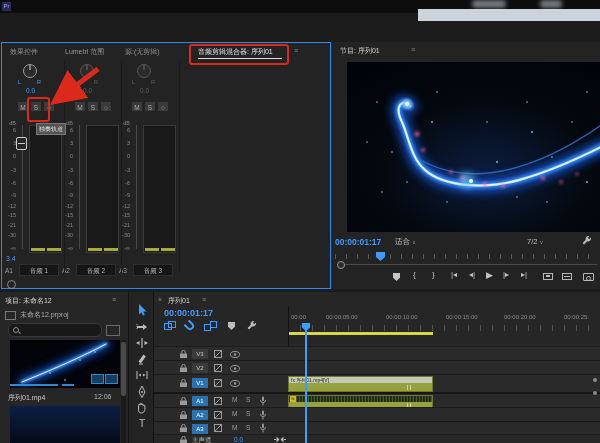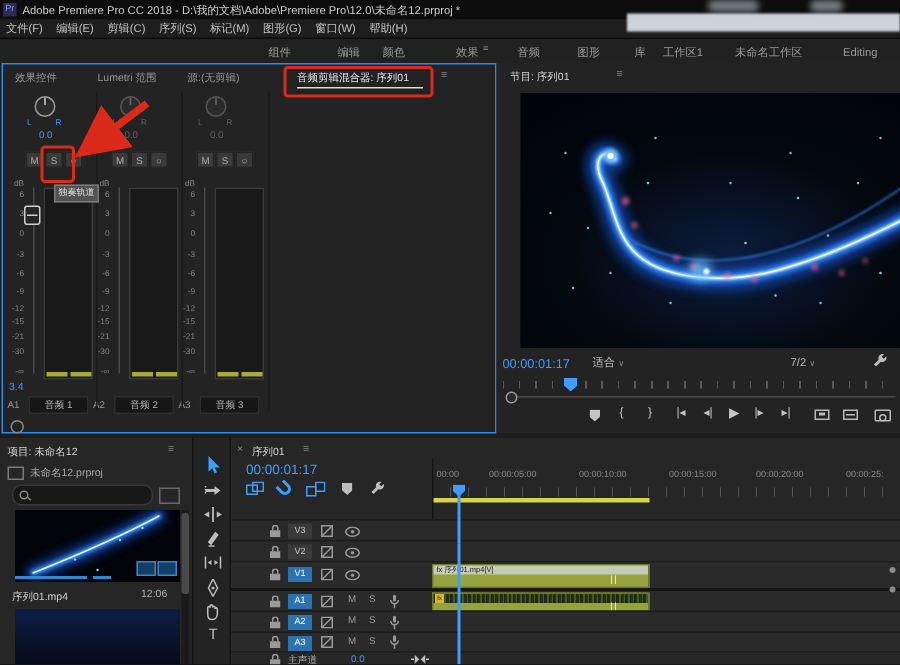--- a/index.html
+++ b/index.html
@@ -36,21 +36,21 @@
 .ftrack{position:absolute;left:20px;top:66px;width:1px;height:124px;background:#4a4a4a}
 .handle{position:absolute;left:14px;top:78px;width:11px;height:13px;background:#262626;border:1px solid #cfcfcf;border-radius:2px;box-sizing:border-box}
 .handle::after{content:"";position:absolute;left:1px;right:1px;top:5px;height:1px;background:#cfcfcf}
 .tnum{position:absolute;left:3px;top:208px;font-size:6.5px;color:#9a9a9a}
 .tname{position:absolute;left:17px;top:205px;width:40px;height:12px;background:#161616;border:1px solid #2e2e2e;color:#b8b8b8;font-size:6.5px;line-height:12px;text-align:center;box-sizing:border-box}
 .vdiv{position:absolute;top:18px;width:1px;height:212px;background:#1a1a1a}
 .redbox{position:absolute;border:2px solid #dc2a1a;border-radius:3px}
 #tooltip{position:absolute;left:34px;top:80px;background:#525252;border:1px solid #7a7a7a;color:#e0e0e0;font-size:6px;line-height:10px;padding:0 2px;white-space:nowrap}
 
 #program{left:331px;top:42px;width:269px;height:247px;background:#232323}
-.tc{font-size:8.5px;font-weight:normal;color:#3f9dff}
+.tc{font-size:8.5px;font-weight:bold;color:#3f9dff}
 .tr-ic{position:absolute;color:#c4c4c4;font-size:8px;top:0}
 .minibox{box-sizing:border-box;border:1px solid #b9b9b9}
 
 #project{left:0;top:292px;width:128px;height:151px;background:#262626}
 
 #tools{left:128px;top:292px;width:26px;height:151px;background:#232323;border-left:1px solid #141414;border-right:1px solid #141414;box-sizing:border-box}
 .tool{position:absolute;left:7px;width:12px;height:12px}
 
 #timeline{left:154px;top:292px;width:446px;height:151px;background:#262626}
 .trow{position:absolute;left:0;width:446px;border-top:1px solid #1c1c1c;background:#2a2a2a}
@@ -60,50 +60,26 @@
 .rul{position:absolute;top:22px;font-size:6px;color:#8a8a8a}
 .dot{position:absolute;width:4px;height:4px;border-radius:50%;background:#8a8a8a}
 </style>
 </head>
 <body>
 
 <div id="app">
 
   <div class="a" id="titlebar">
     <div class="a" style="left:2px;top:2px;width:9px;height:9px;background:#2a2a57;color:#9a9aff;font-size:6px;line-height:9px;text-align:center">Pr</div>
-    <div class="a t" style="left:15px;top:2px;font-size:7.5px;color:#cfcfcf">Adobe Premiere Pro CC 2018 - D:\我的文档\Adobe\Premiere Pro\12.0\未命名12.prproj *</div>
     <div class="a" style="left:472px;top:0;width:34px;height:8px;background:#c9d3dd;opacity:.55;border-radius:4px;filter:blur(2px)"></div>
     <div class="a" style="left:540px;top:0;width:22px;height:8px;background:#c9d3dd;opacity:.55;border-radius:4px;filter:blur(2px)"></div>
   </div>
 
-  <div class="a" id="menubar">
-    <span>文件(F)</span>
-    <span>编辑(E)</span>
-    <span>剪辑(C)</span>
-    <span>序列(S)</span>
-    <span>标记(M)</span>
-    <span>图形(G)</span>
-    <span>窗口(W)</span>
-    <span>帮助(H)</span>
-  </div>
   <div class="a" style="left:418px;top:9px;width:182px;height:12px;background:#dde3ec;opacity:.92;filter:blur(.6px)"></div>
 
-  <div class="a" id="wsbar">
-    <span class="wstab" style="left:179px">组件</span>
-    <span class="wstab" style="left:225px">编辑</span>
-    <span class="wstab" style="left:255px">颜色</span>
-    <span class="wstab blue" style="left:304px">效果</span>
-    <span class="wstab blue" style="left:322px;font-size:6px">≡</span>
-    <span class="wstab" style="left:345px">音频</span>
-    <span class="wstab" style="left:385px">图形</span>
-    <span class="wstab" style="left:423px">库</span>
-    <span class="wstab" style="left:442px">工作区1</span>
-    <span class="wstab" style="left:490px">未命名工作区</span>
-    <span class="wstab" style="left:562px">Editing</span>
-  </div>
 
   <div class="a" id="mixer">
     <span class="ptab" style="left:8px">效果控件</span>
     <span class="ptab" style="left:63px">Lumetri 范围</span>
     <span class="ptab" style="left:123px">源:(无剪辑)</span>
     <span class="ptab" style="left:196px;color:#e8e8e8">音频剪辑混合器: 序列01</span>
     <div class="a" style="left:196px;top:15px;width:84px;height:1px;background:#dcdcdc"></div>
     <span class="ptab" style="left:292px;color:#8a8a8a">≡</span>
     <div class="redbox" style="left:187px;top:1px;width:96px;height:17px"></div>
 

